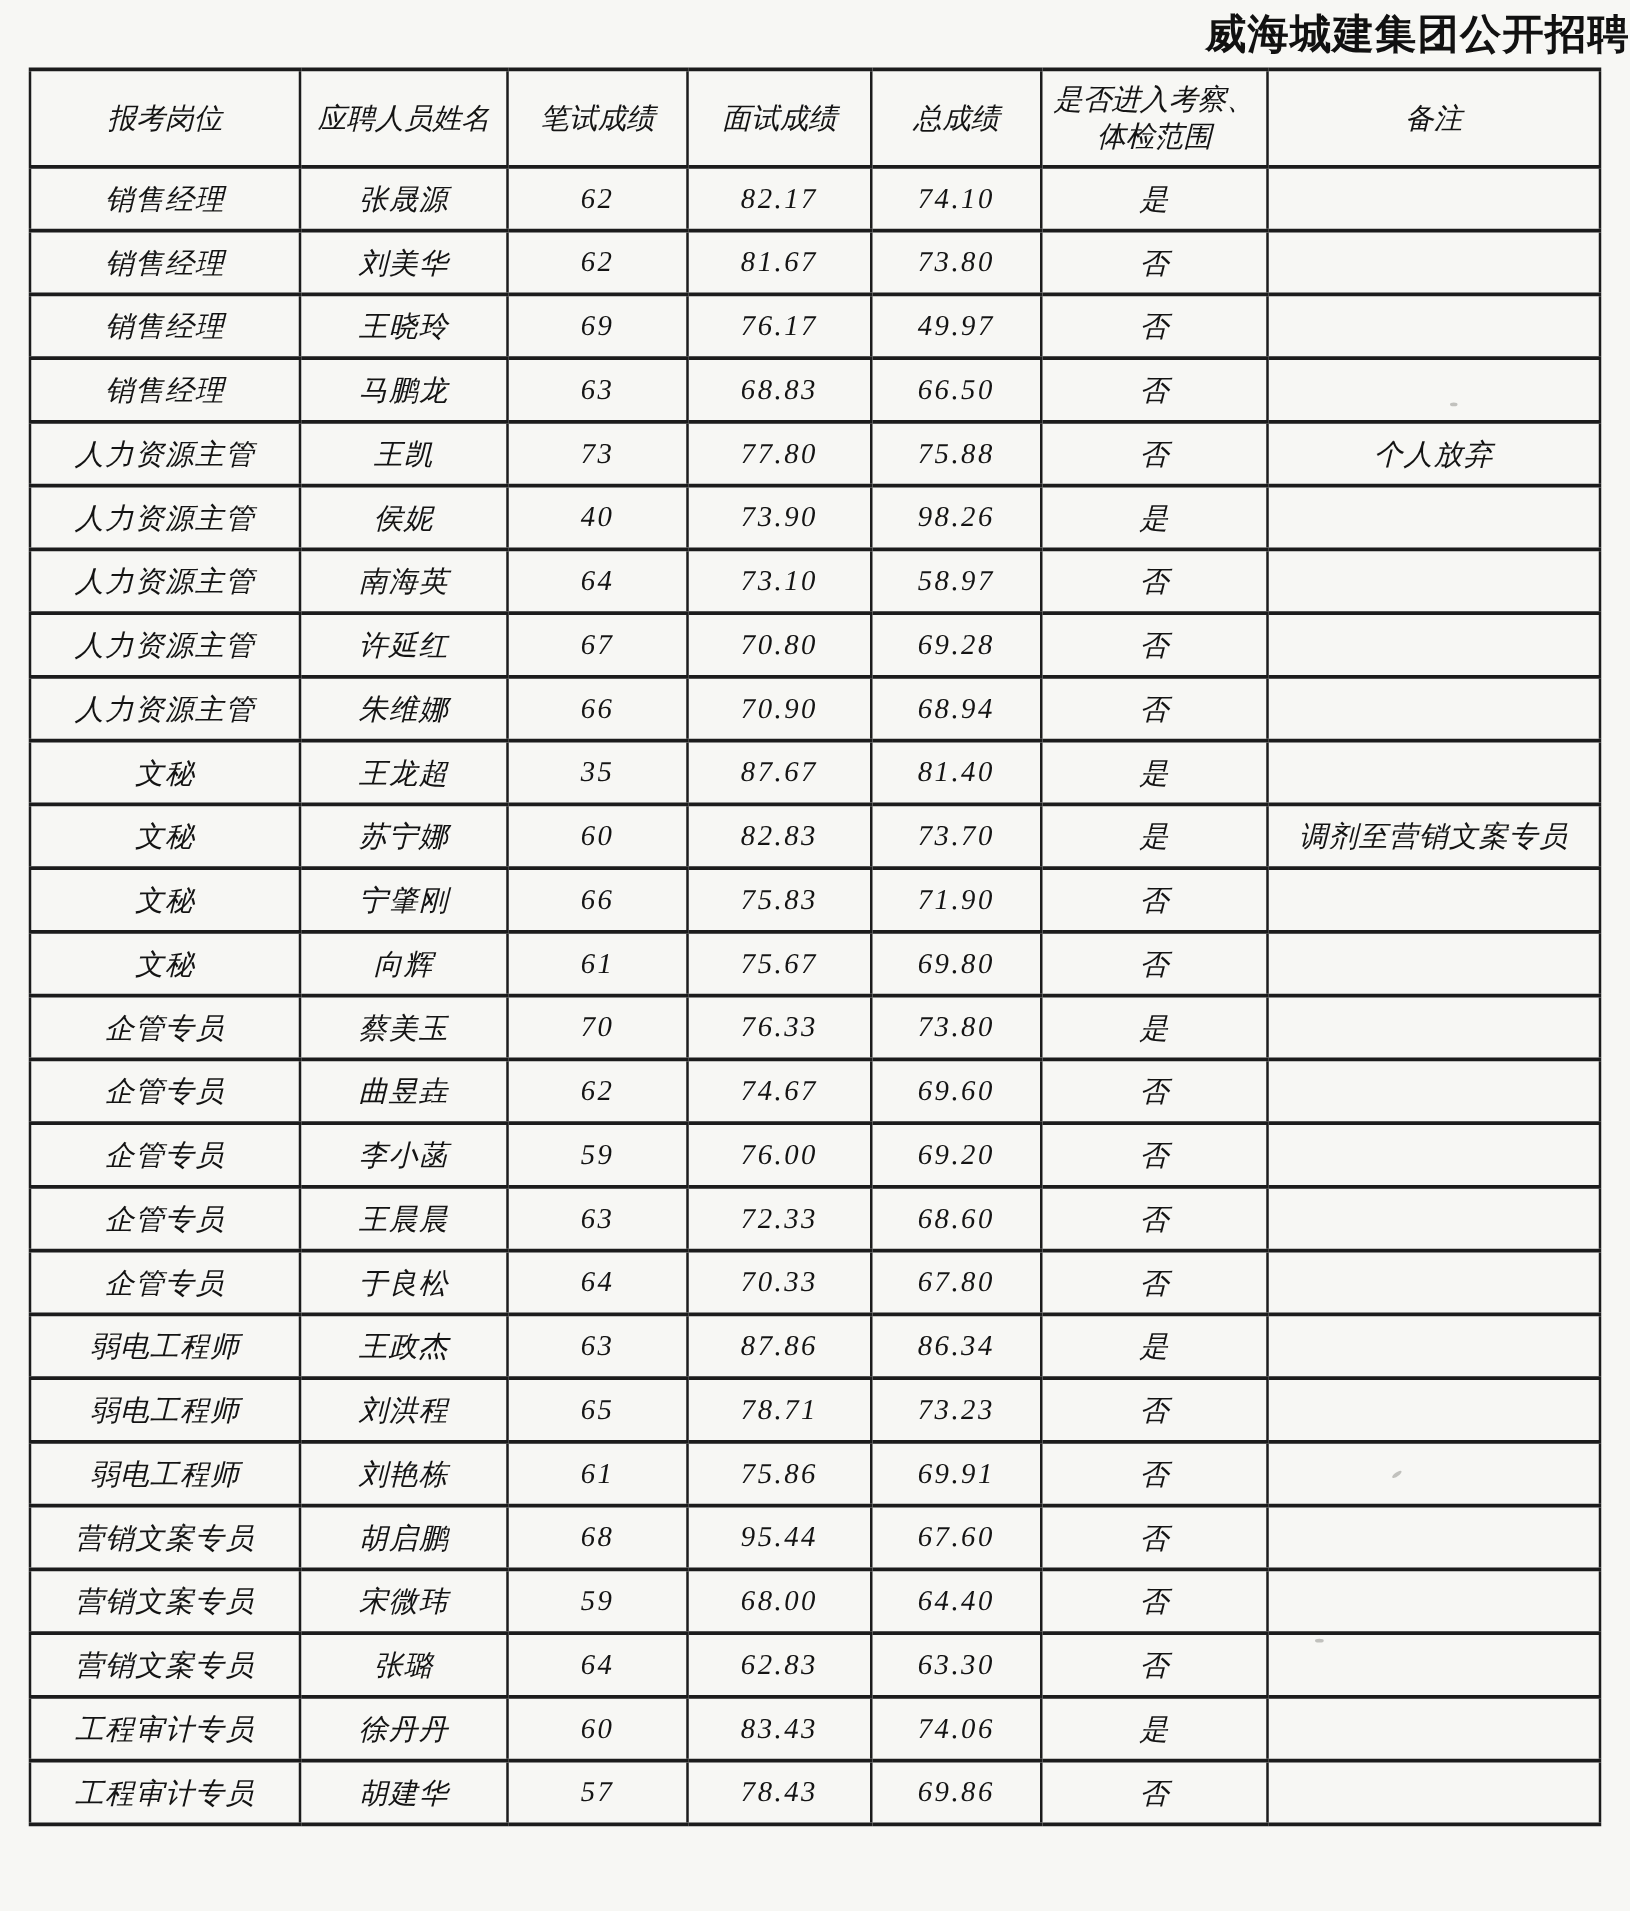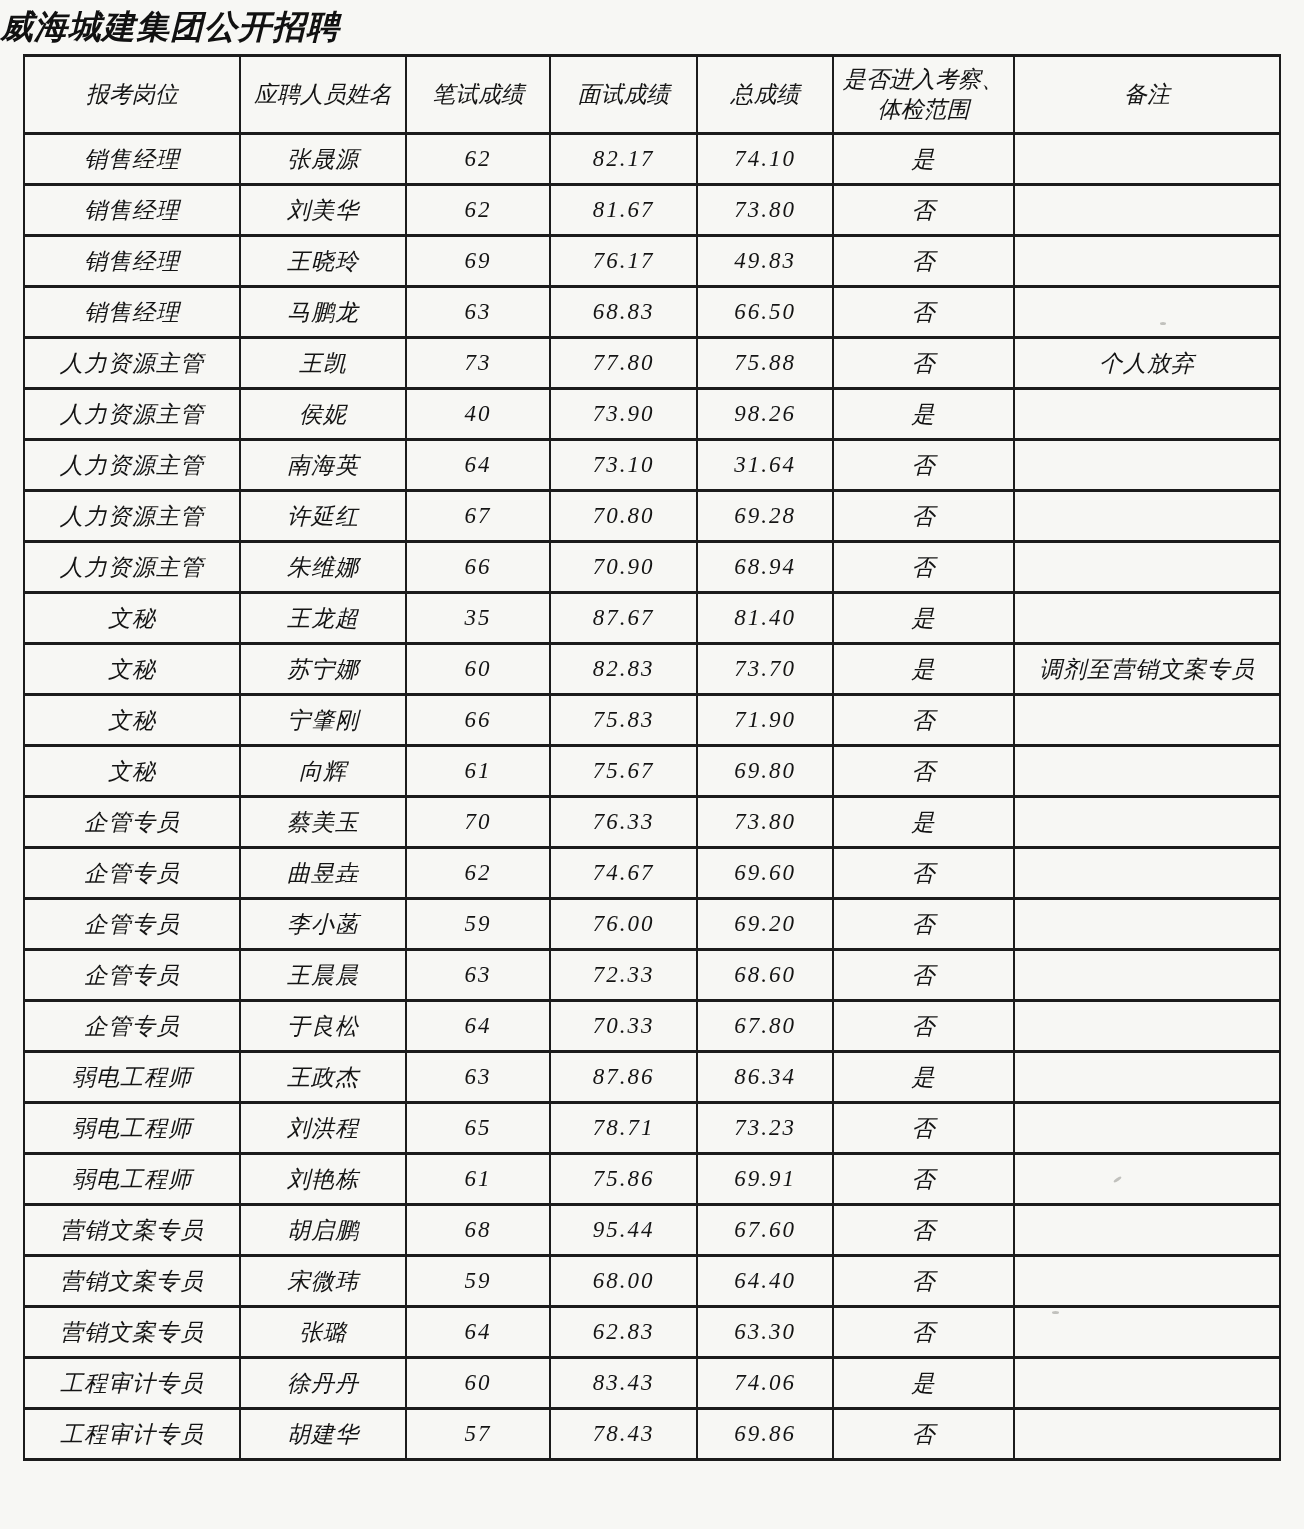--- a/index.html
+++ b/index.html
@@ -10,23 +10,22 @@
     color: #141414;
   }
   .page {
     width: 1304px;
     height: 1529px;
     background: #f7f7f4;
     position: relative;
     overflow: hidden;
   }
   .title-block {
-    text-align: left;
+    text-align: right;
     padding-top: 6px;
-    font-style: italic;
   }
   .doc-title, .doc-subtitle {
     font-family: "Liberation Sans", "DejaVu Sans", sans-serif;
     font-weight: 700;
     font-size: 33px;
     line-height: 42px;
     letter-spacing: 1px;
     color: #111;
   }
   table.results {
@@ -113,21 +112,21 @@
           <td class="num">81.67</td>
           <td class="num">73.80</td>
           <td>否</td>
           <td></td>
         </tr>
         <tr>
           <td>销售经理</td>
           <td>王晓玲</td>
           <td class="num">69</td>
           <td class="num">76.17</td>
-          <td class="num">49.83</td>
+          <td class="num">49.97</td>
           <td>否</td>
           <td></td>
         </tr>
         <tr>
           <td>销售经理</td>
           <td>马鹏龙</td>
           <td class="num">63</td>
           <td class="num">68.83</td>
           <td class="num">66.50</td>
           <td>否</td>
@@ -149,21 +148,21 @@
           <td class="num">73.90</td>
           <td class="num">98.26</td>
           <td>是</td>
           <td></td>
         </tr>
         <tr>
           <td>人力资源主管</td>
           <td>南海英</td>
           <td class="num">64</td>
           <td class="num">73.10</td>
-          <td class="num">31.64</td>
+          <td class="num">58.97</td>
           <td>否</td>
           <td></td>
         </tr>
         <tr>
           <td>人力资源主管</td>
           <td>许延红</td>
           <td class="num">67</td>
           <td class="num">70.80</td>
           <td class="num">69.28</td>
           <td>否</td>

